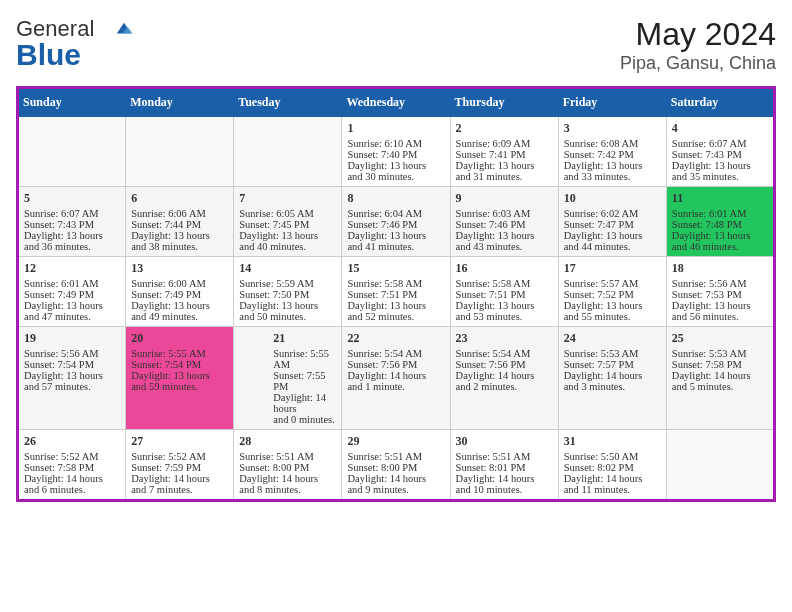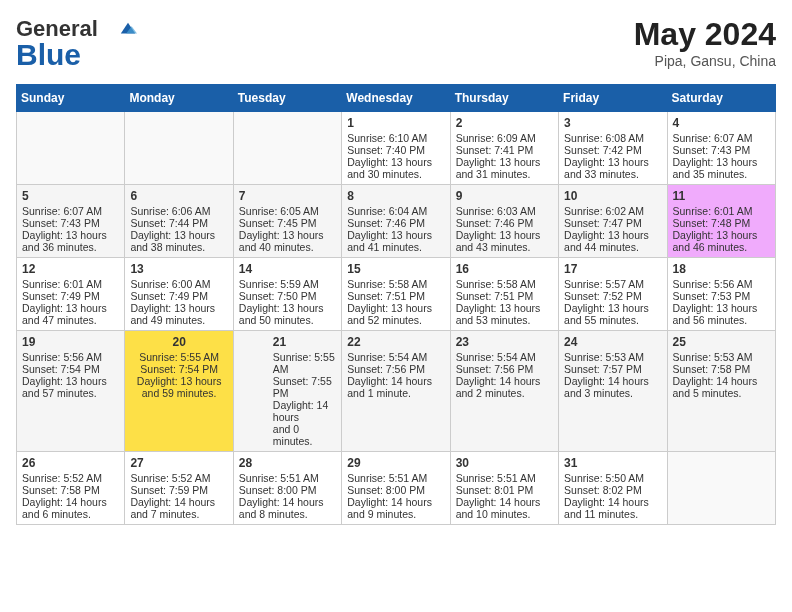--- a/index.html
+++ b/index.html
@@ -18,46 +18,47 @@
     }
     .logo {
       display: flex;
       flex-direction: column;
       align-items: flex-start;
     }
     .logo-text {
       display: flex;
       align-items: center;
       font-size: 22px;
-      font-weight: bold;
+      font-weight: normal;
       gap: 19px;
     }
     .logo-general { color: #333; }
     .logo-blue { color: #1a5fa8; }
     .logo-icon {
       width: 18px;
       height: 18px;
       margin-left: 2px;
     }
     .title-block {
       text-align: right;
     }
     .month-title {
       font-size: 32px;
-      font-weight: bold;
+      font-weight: normal;
       color: #222;
     }
     .location {
-      font-size: 14px;
+      font-size: 18px;
       color: #555;
     }
     .calendar {
       width: 100%;
       border-collapse: collapse;
-      border: 1px solid #a21caf;
+      border: 3px solid #a21caf;
+      font-family: Liberation Serif, serif;
     }
     .calendar th {
       background-color: #1a5fa8;
       color: #fff;
       font-size: 12px;
       font-weight: bold;
       padding: 6px 4px;
       text-align: left;
       border: 1px solid #1a5fa8;
     }
@@ -189,21 +190,21 @@
           <div>Daylight: 13 hours</div>
           <div>and 43 minutes.</div>
         </td>
         <td style="background: rgb(245, 245, 245);">
           <span class="day-num">10</span>
           <div>Sunrise: 6:02 AM</div>
           <div>Sunset: 7:47 PM</div>
           <div>Daylight: 13 hours</div>
           <div>and 44 minutes.</div>
         </td>
-        <td style="background: #f0abfc;">
+        <td style="background: #22c55e;">
           <span class="day-num">11</span>
           <div>Sunrise: 6:01 AM</div>
           <div>Sunset: 7:48 PM</div>
           <div>Daylight: 13 hours</div>
           <div>and 46 minutes.</div>
         </td>
       </tr>
       <tr>
         <td>
           <span class="day-num">12</span>
@@ -256,21 +257,21 @@
         </td>
       </tr>
       <tr>
         <td style="background: rgb(245, 245, 245);">
           <span class="day-num">19</span>
           <div>Sunrise: 5:56 AM</div>
           <div>Sunset: 7:54 PM</div>
           <div>Daylight: 13 hours</div>
           <div>and 57 minutes.</div>
         </td>
-        <td style="background: #fde047; text-align: center;">
+        <td style="background: #ec4899;">
           <span class="day-num">20</span>
           <div>Sunrise: 5:55 AM</div>
           <div>Sunset: 7:54 PM</div>
           <div>Daylight: 13 hours</div>
           <div>and 59 minutes.</div>
         </td>
         <td style="background: rgb(245, 245, 245); padding-left: 39px;">
           <span class="day-num">21</span>
           <div>Sunrise: 5:55 AM</div>
           <div>Sunset: 7:55 PM</div>

